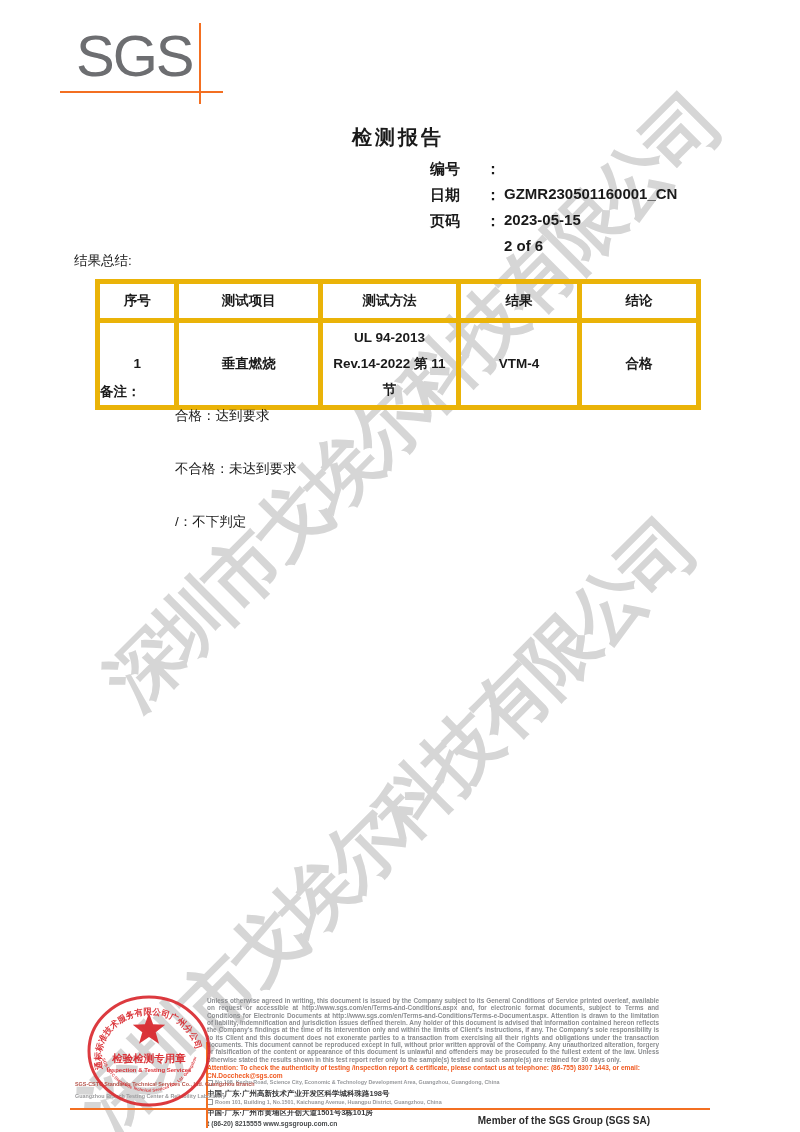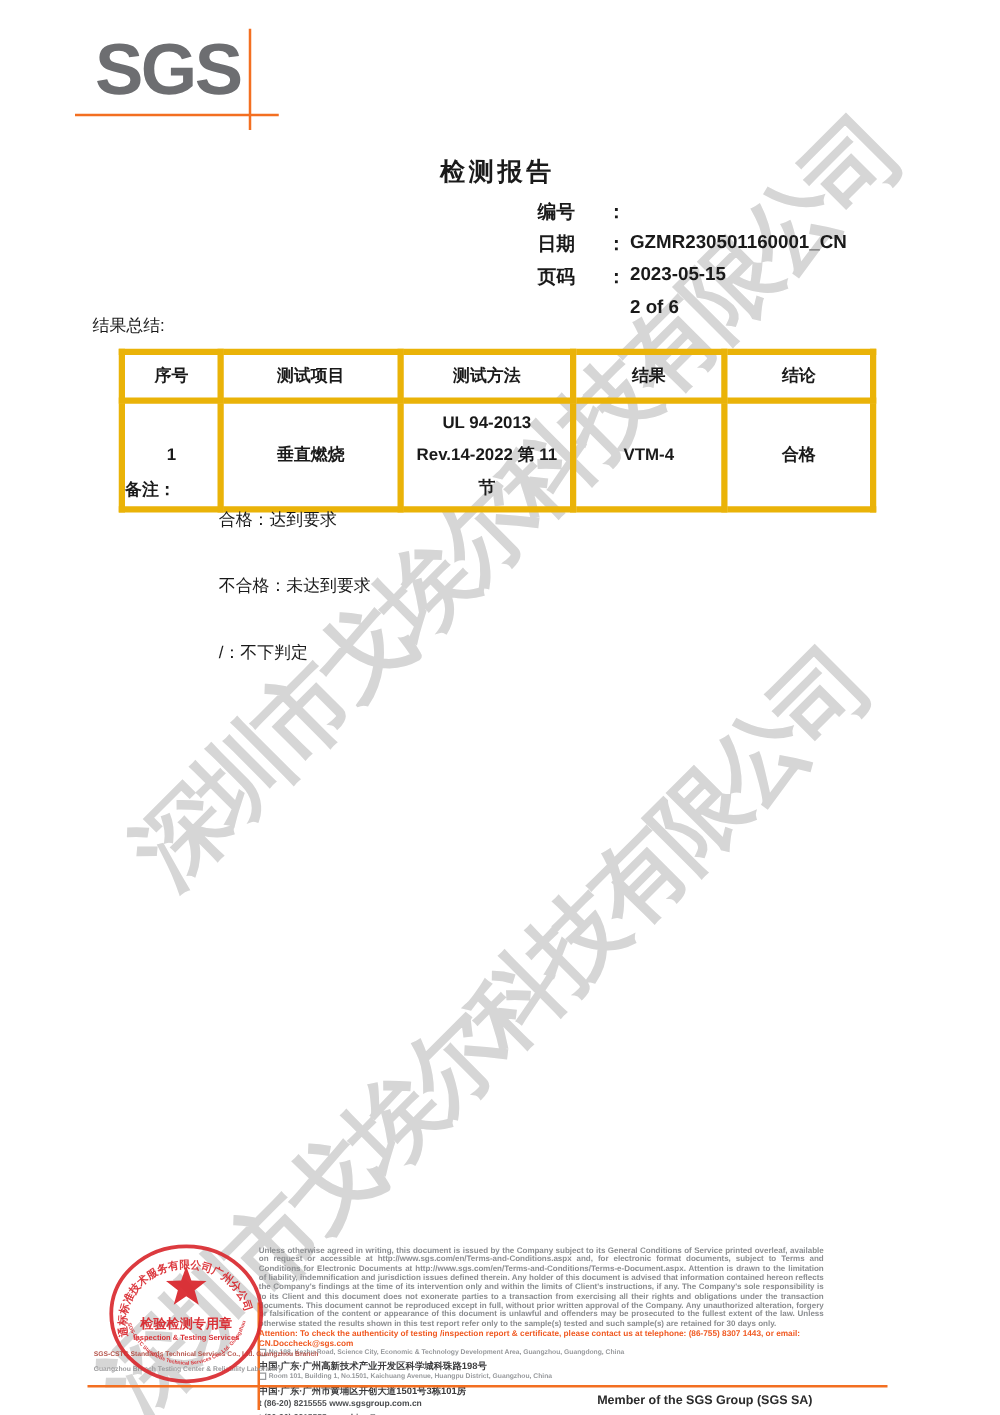--- a/index.html
+++ b/index.html
@@ -6,21 +6,21 @@
   .page{position:relative;width:800px;height:1132px;background:#ffffff;overflow:hidden;
         font-family:"Liberation Sans",sans-serif;color:#1a1a1a;}
   
   .watermark{position:absolute;z-index:0;white-space:nowrap;
              font-size:74px;font-weight:700;letter-spacing:-5px;color:#d6d6d6;
              transform:rotate(-45deg);transform-origin:0 0;pointer-events:none;}
   .wm1{left:85px;top:660px;}
   .wm2{left:60px;top:1085px;}
   .content{position:relative;z-index:1;}
   
-  .logo-text{position:absolute;left:76px;top:22px;font-size:58px;font-weight:700;
+  .logo-text{position:absolute;left:76px;top:22px;font-size:58px;font-weight:400;
              color:#6d6e71;letter-spacing:-2px;}
   .logo-hline{position:absolute;left:60px;top:91px;width:163px;height:2px;background:#f36f21;}
   .logo-vline{position:absolute;left:199px;top:23px;width:2px;height:81px;background:#f36f21;}
   
   .title{position:absolute;left:352px;top:124px;font-size:20px;font-weight:700;letter-spacing:3px;}
   .info{position:absolute;left:430px;top:156px;font-size:15px;}
   .info-row{display:flex;height:26px;align-items:center;}
   .info-label{width:52px;font-weight:700;}
   .info-colon{width:22px;font-weight:700;text-align:center;}
   .info-value{font-weight:700;margin-top:48px;}

